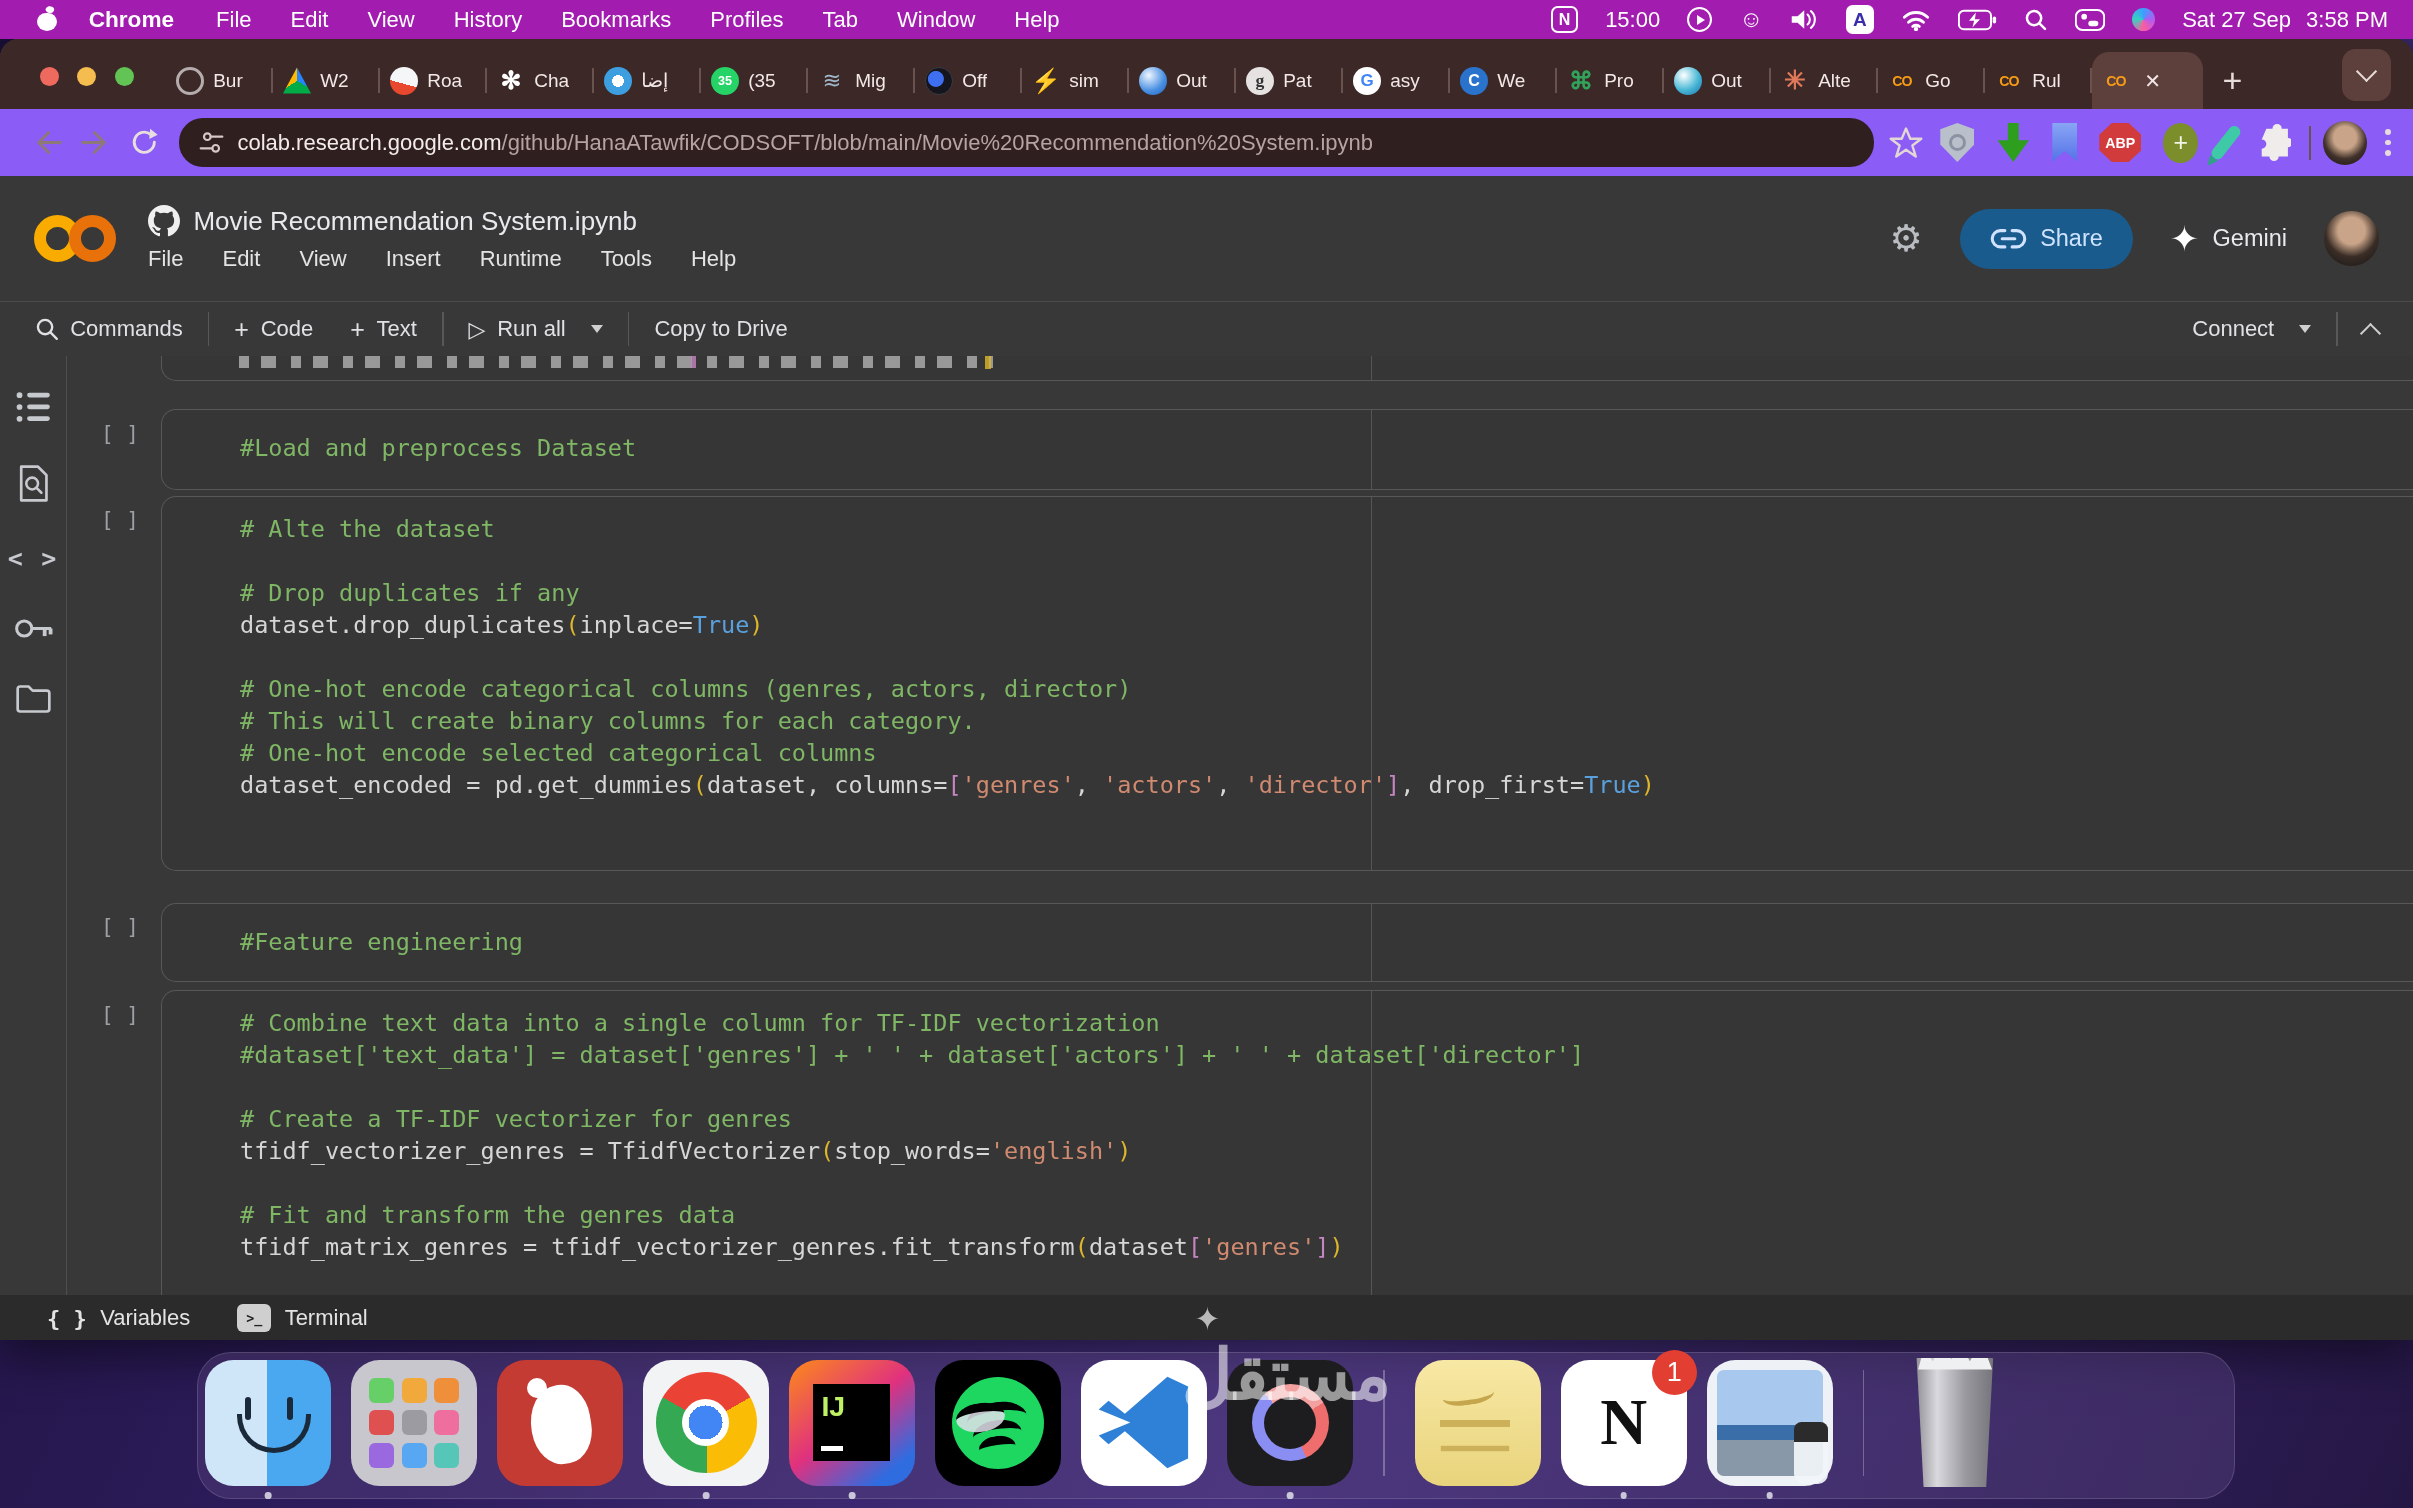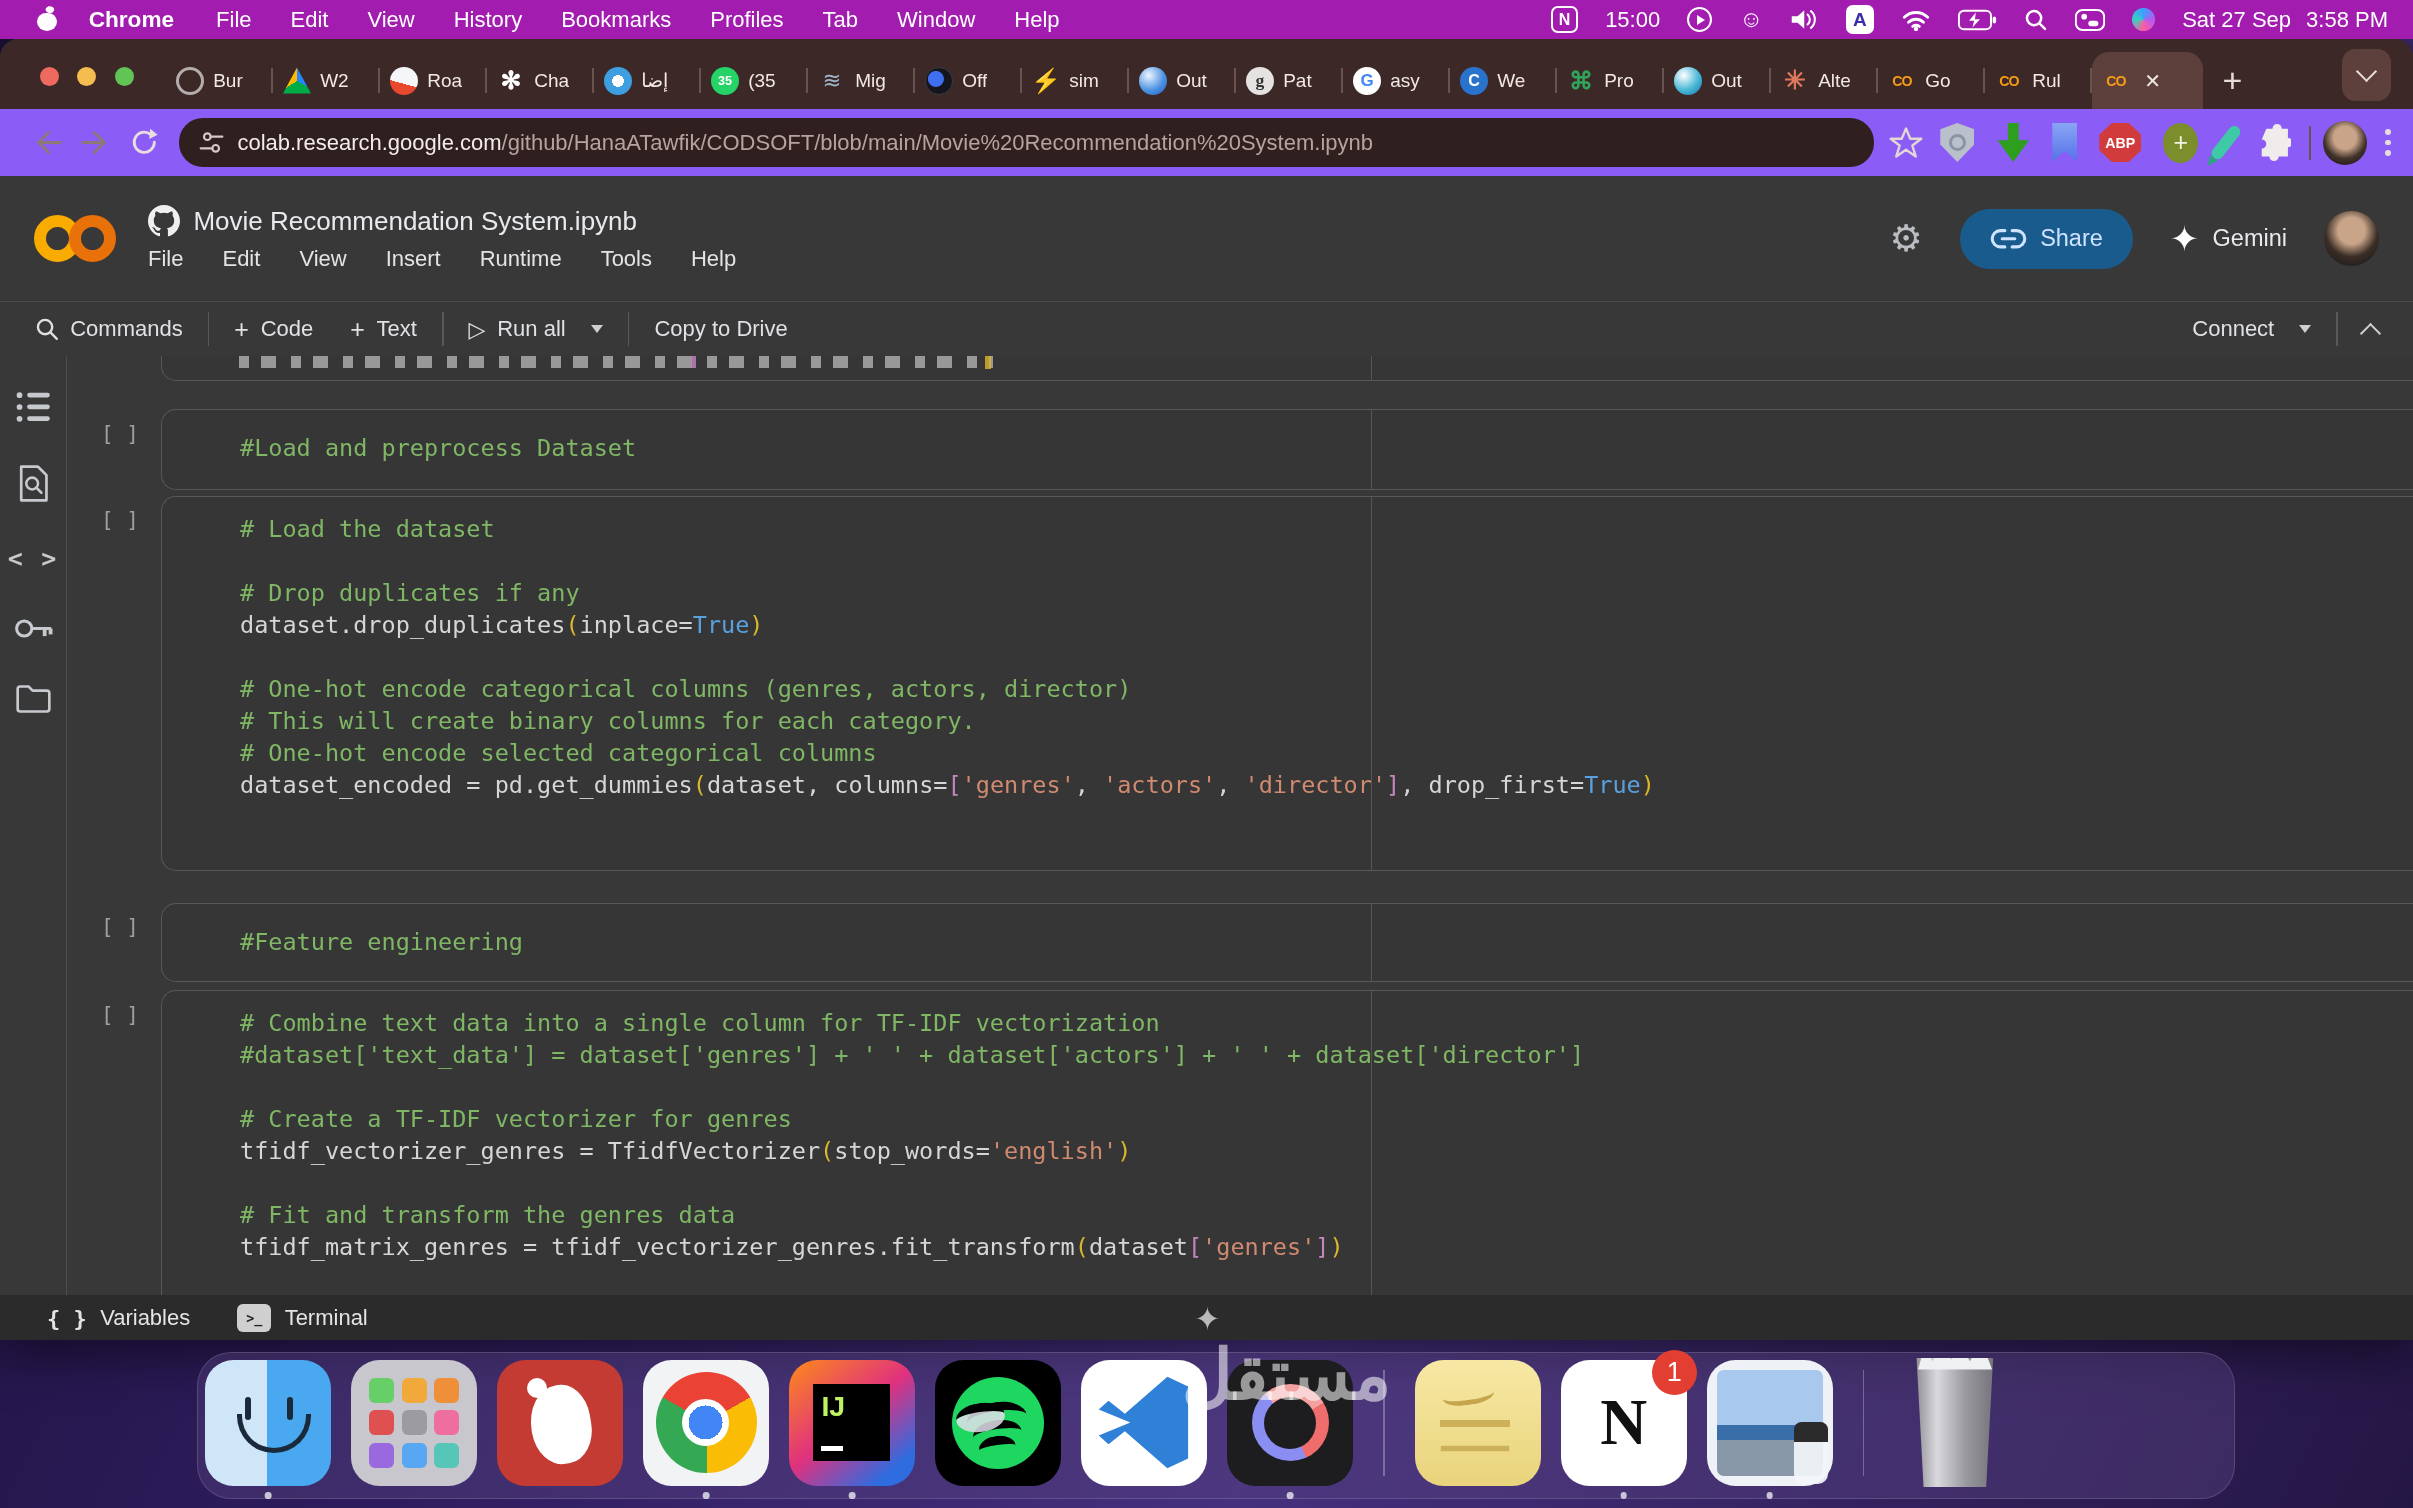--- a/index.html
+++ b/index.html
@@ -498,21 +498,21 @@
           <div class="cellbox">
             <div class="code">
               <div class="codeline"><span class="tok-com">#Load and preprocess Dataset</span></div>
             </div>
           </div>
         </div>
         <div class="cellrow row-c2">
           <span class="gutter">[ ]</span>
           <div class="cellbox">
             <div class="code">
-              <div class="codeline"><span class="tok-com"># Load the dataset</span></div>
+              <div class="codeline"><span class="tok-com"># Alte the dataset</span></div>
               <div class="codeline"></div>
               <div class="codeline"><span class="tok-com"># Drop duplicates if any</span></div>
               <div class="codeline"><span class="tok-pln">dataset.drop_duplicates</span><span class="tok-par">(</span><span class="tok-pln">inplace=</span><span class="tok-kw">True</span><span class="tok-par">)</span></div>
               <div class="codeline"></div>
               <div class="codeline"><span class="tok-com"># One-hot encode categorical columns (genres, actors, director)</span></div>
               <div class="codeline"><span class="tok-com"># This will create binary columns for each category.</span></div>
               <div class="codeline"><span class="tok-com"># One-hot encode selected categorical columns</span></div>
               <div class="codeline"><span class="tok-pln">dataset_encoded = pd.get_dummies</span><span class="tok-par">(</span><span class="tok-pln">dataset, columns=</span><span class="tok-brk">[</span><span class="tok-str">'genres'</span><span class="tok-pln">, </span><span class="tok-str">'actors'</span><span class="tok-pln">, </span><span class="tok-str">'director'</span><span class="tok-brk">]</span><span class="tok-pln">, drop_first=</span><span class="tok-kw">True</span><span class="tok-par">)</span></div>
             </div>
           </div>

